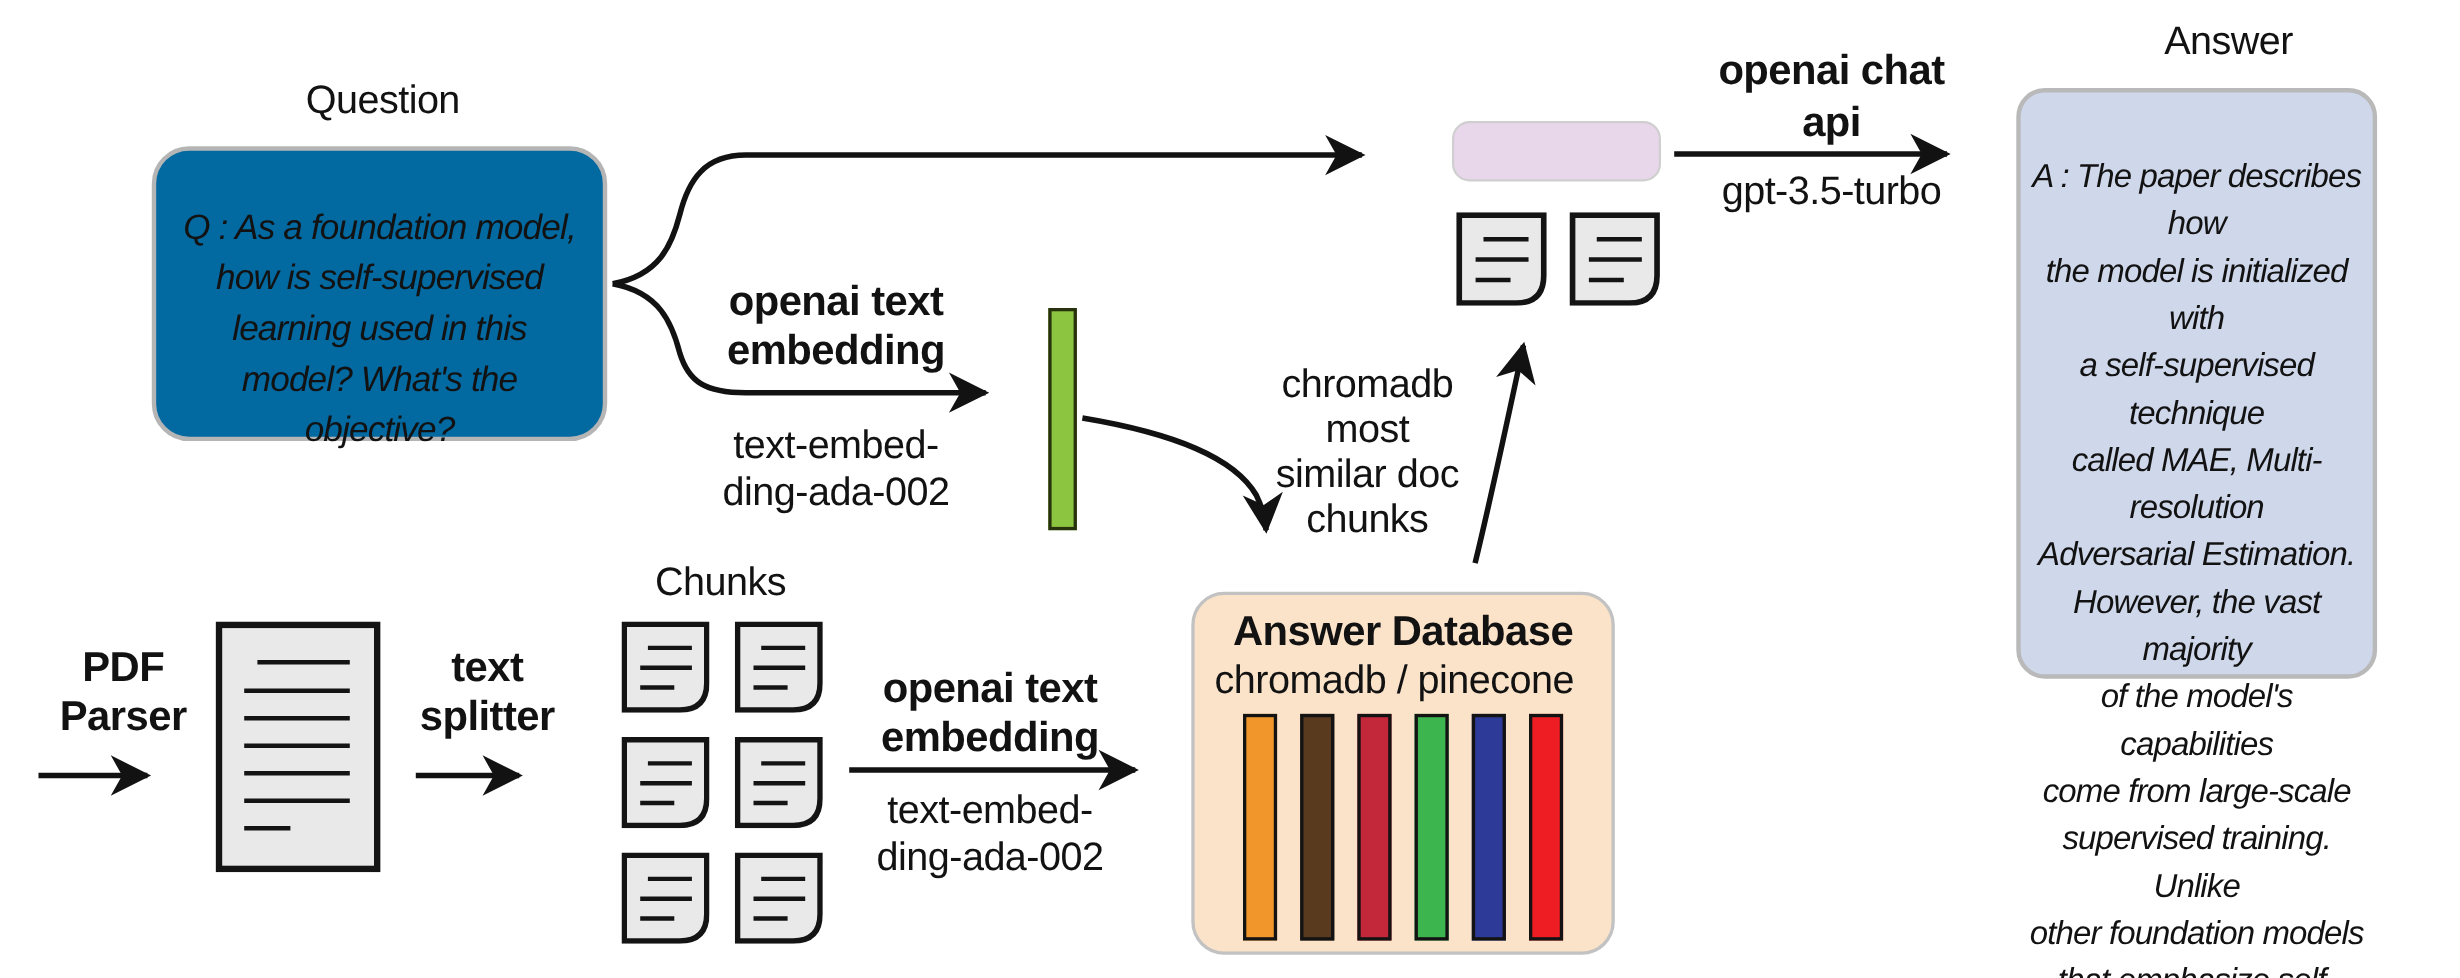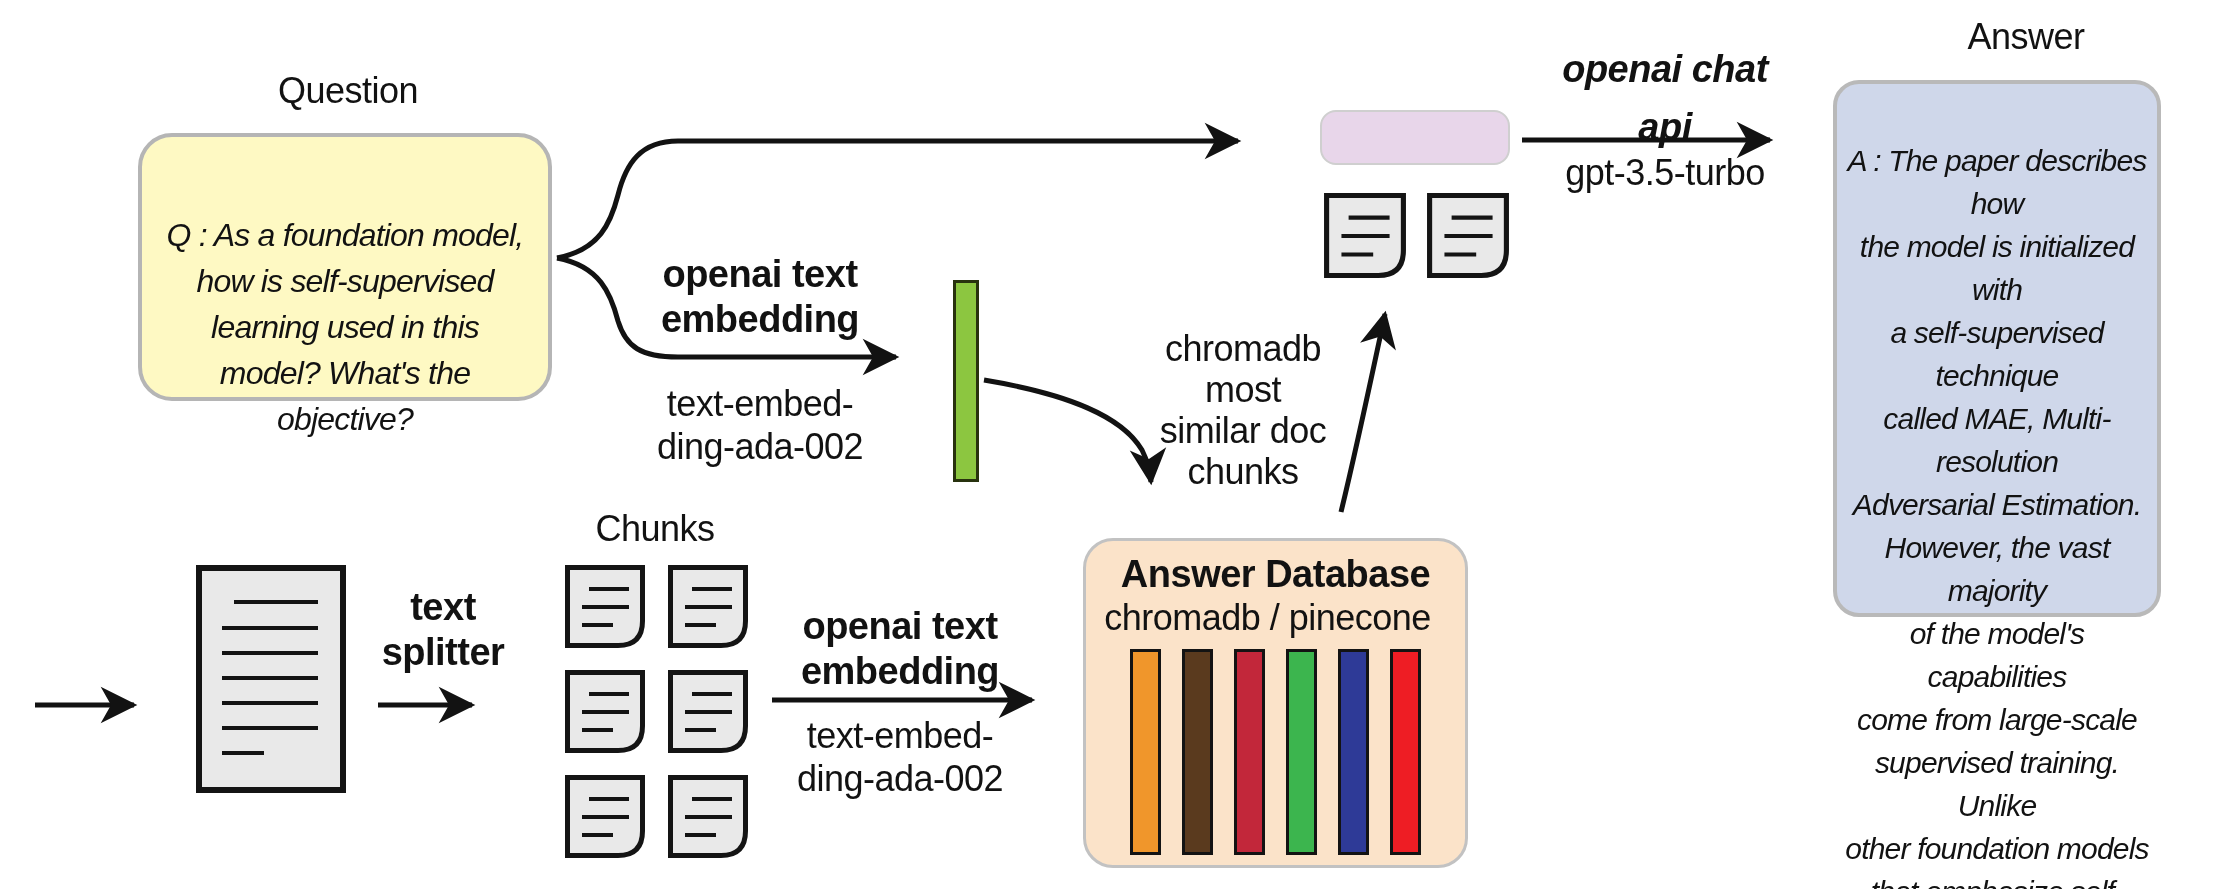--- a/index.html
+++ b/index.html
@@ -54,28 +54,30 @@
     <path d="M 772,700 L 1032,700" fill="none" stroke="#121212" stroke-width="5" marker-end="url(#ah)"></path>
 
     <path d="M 984,380 C 1068,394 1122,416 1142,450 C 1147,460 1150,471 1151,482" fill="none" stroke="#121212" stroke-width="5" marker-end="url(#ah)"></path>
 
     <path d="M 1341,512 C 1357,446 1370,384 1385,314" fill="none" stroke="#121212" stroke-width="5" marker-end="url(#ah)"></path>
 
     <path d="M 1522,140 L 1770,140" fill="none" stroke="#121212" stroke-width="5" marker-end="url(#ah)"></path>
   </svg>
 
   <div class="lbl t36" style="left:148px; top:70px; width:400px;">Question</div>
-  <div class="roundbox qa-text" style="left: 138px; top: 133px; width: 414px; height: 268px; border: 4px solid rgb(181, 181, 181); border-radius: 34px; font-size: 32px; line-height: 46px; padding-top: 29px; background-color: #fef9c3;">
+  <div class="roundbox qa-text" style="left: 138px; top: 133px; width: 414px; height: 268px; border: 4px solid rgb(181, 181, 181); border-radius: 34px; font-size: 32px; line-height: 46px; padding-top: 0; background-color: #0369a1;">
     <span>Q : As a foundation model,
 how is self-supervised
 learning used in this
 model? What's the
 objective?</span>
   </div>
 
+  <div class="lbl bold t38" style="left:32px; top:585px; width:160px; line-height:45px;">PDF
+Parser</div>
 
   <svg class="icon-svg" style="left:196px; top:565px;" width="150" height="228" viewBox="0 0 150 228">
     <rect x="3" y="3" width="144" height="222" fill="#e9e9e9" stroke="#141414" stroke-width="6"></rect>
     <line x1="38" y1="37" x2="122" y2="37" stroke="#141414" stroke-width="4"></line>
     <line x1="26" y1="63" x2="122" y2="63" stroke="#141414" stroke-width="4"></line>
     <line x1="26" y1="88" x2="122" y2="88" stroke="#141414" stroke-width="4"></line>
     <line x1="26" y1="113" x2="122" y2="113" stroke="#141414" stroke-width="4"></line>
     <line x1="26" y1="138" x2="122" y2="138" stroke="#141414" stroke-width="4"></line>
     <line x1="26" y1="163" x2="122" y2="163" stroke="#141414" stroke-width="4"></line>
     <line x1="26" y1="188" x2="68" y2="188" stroke="#141414" stroke-width="4"></line>
@@ -152,21 +154,21 @@
       <line x1="17" y1="42" x2="64" y2="42" stroke="#141414" stroke-width="4"></line>
       <line x1="17" y1="60" x2="48" y2="60" stroke="#141414" stroke-width="4"></line>
     </svg>
   <svg class="icon-svg" style="left:1426px; top:193px;" width="84" height="85" viewBox="0 0 80 83">
       <path d="M2.5,2.5 H77.5 V56 Q77.5,80.5 53,80.5 H2.5 Z" fill="#e9e9e9" stroke="#141414" stroke-width="5"></path>
       <line x1="24" y1="24" x2="64" y2="24" stroke="#141414" stroke-width="4"></line>
       <line x1="17" y1="42" x2="64" y2="42" stroke="#141414" stroke-width="4"></line>
       <line x1="17" y1="60" x2="48" y2="60" stroke="#141414" stroke-width="4"></line>
     </svg>
 
-  <div class="lbl bold t38" style="left:1545px; top:40px; width:240px; line-height:58px;font-style:italic;">openai chat
+  <div class="lbl bold t38" style="left:1545px; top:40px; width:240px; line-height:48px;">openai chat
 api</div>
   <div class="lbl t36" style="left:1525px; top:152px; width:280px;">gpt-3.5-turbo</div>
 
   <div class="lbl t36" style="left:1876px; top:16px; width:300px;">Answer</div>
   <div class="roundbox qa-text" style="left: 1833px; top: 80px; width: 328px; height: 537px; border: 4px solid rgb(185, 185, 185); border-radius: 26px; font-size: 30px; line-height: 43px; padding-top: 12px; background-color: rgb(207, 215, 234);">
     <span>A : The paper describes how
 the model is initialized with
 a self-supervised technique
 called MAE, Multi-resolution
 Adversarial Estimation.

